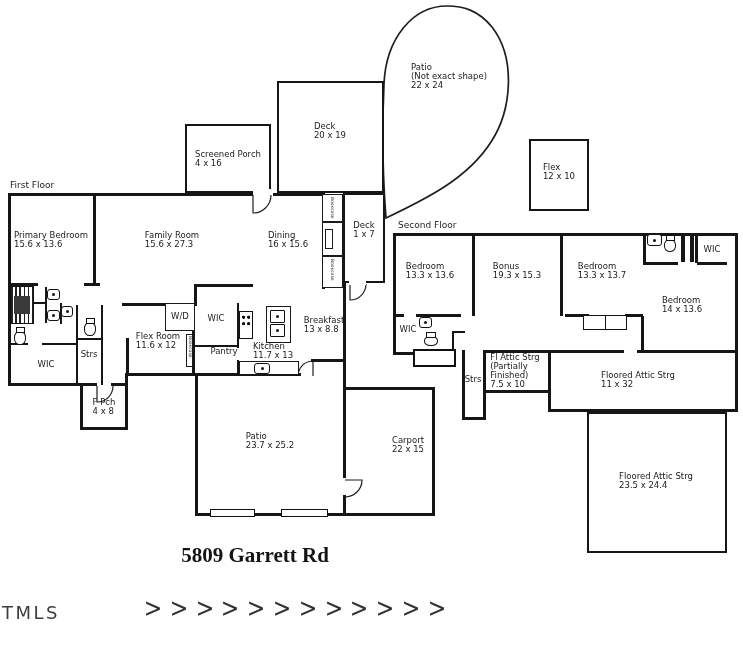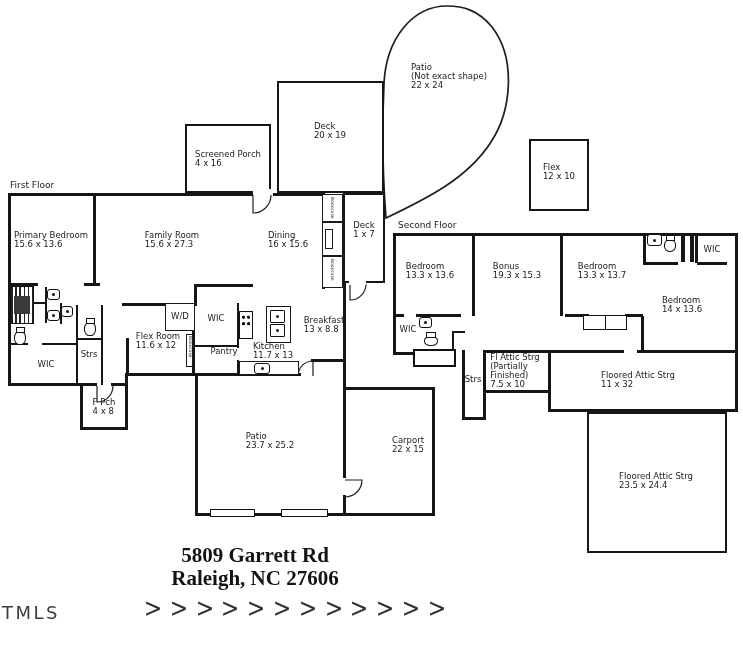--- a/index.html
+++ b/index.html
@@ -252,21 +252,20 @@
     <span class="ln">Floored Attic Strg</span>
     <span class="ln">11 x 32</span>
   </div>
   <div class="lbl" style="left:656px;top:472px">
     <span class="ln">Floored Attic Strg</span>
     <span class="ln">23.5 x 24.4</span>
   </div>
 
   <div class="address">
     <span class="ln">5809 Garrett Rd</span>
-    <span class="ln">Raleigh, NC 27606</span>
   </div>
   <div class="tmls">TMLS</div>
   <div class="chevrons">
       <span class="chev">&gt;</span>
       <span class="chev">&gt;</span>
       <span class="chev">&gt;</span>
       <span class="chev">&gt;</span>
       <span class="chev">&gt;</span>
       <span class="chev">&gt;</span>
       <span class="chev">&gt;</span>

